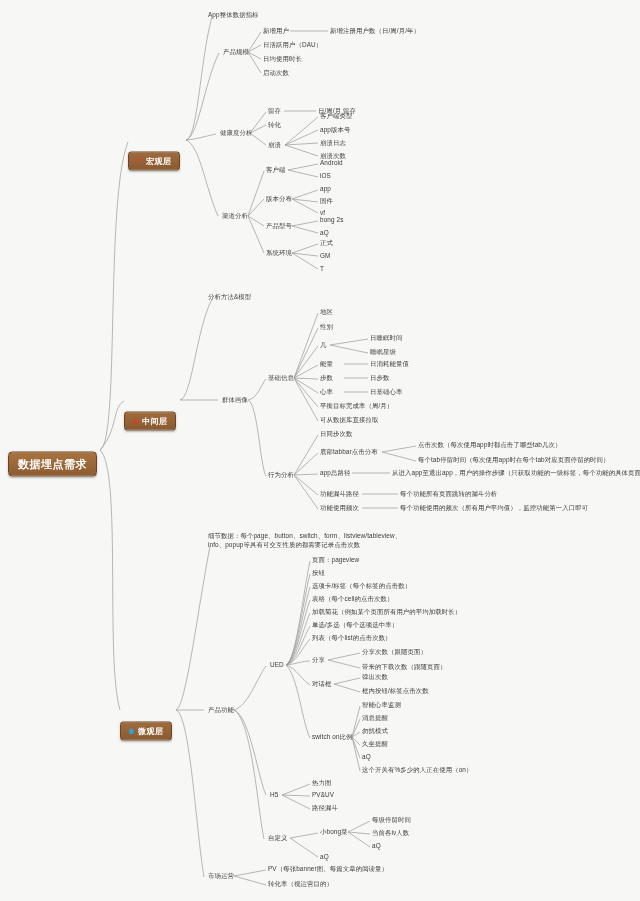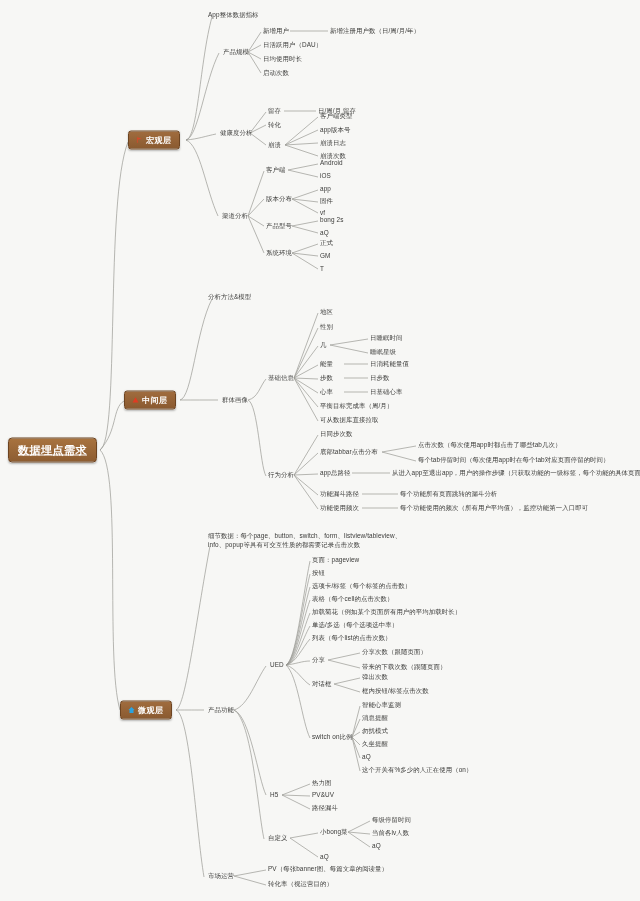--- a/index.html
+++ b/index.html
@@ -36,21 +36,21 @@
     padding:3px 7px;
     box-shadow:0 1px 2px rgba(0,0,0,.25);
     letter-spacing:0.5px;
   }
   .boxnode.root{
     font-size:11px;
     padding:4px 9px;
     border-radius:4px;
     background:linear-gradient(#a8733f,#8d5d31);
   }
-  .boxnode.layer{font-size:8px;}
+  .boxnode.layer{font-size:8px;margin-top:21px;}
   .ic{width:7px;height:7px;display:inline-block;flex:0 0 auto;}
   .ic svg{display:block;width:7px;height:7px;}
 </style>
 </head>
 <body>
 
 <div id="canvas">
   <svg class="links" viewBox="0 0 640 901" preserveAspectRatio="none">
     <g fill="none" stroke="#9a9a94" stroke-width="0.7">
 
@@ -170,21 +170,21 @@
       <path d="M290 838 L 318 857"></path>
       <path d="M348 832 L 370 821"></path>
       <path d="M348 832 L 370 834"></path>
       <path d="M348 832 L 370 847"></path>
 
       <path d="M234 876 L 266 870"></path>
       <path d="M234 876 L 266 885"></path>
     </g>
   </svg>
 
-  <div class="boxnode root" style="left:8px;top:450px;text-decoration:underline;">
+  <div class="boxnode root" style="left:8px;top:464px;">
     <span>数据埋点需求</span>
   </div>
 
   <div class="boxnode layer" style="left:128px;top:140px;">
     <span class="ic">
       <svg viewBox="0 0 10 10">
           <path d="M2 1 L2 9" stroke="#d8472a" stroke-width="1.2"></path>
           <path d="M2.5 1.3 L8 3 L2.5 4.7 Z" fill="#d8472a"></path>
         </svg>
     </span>

